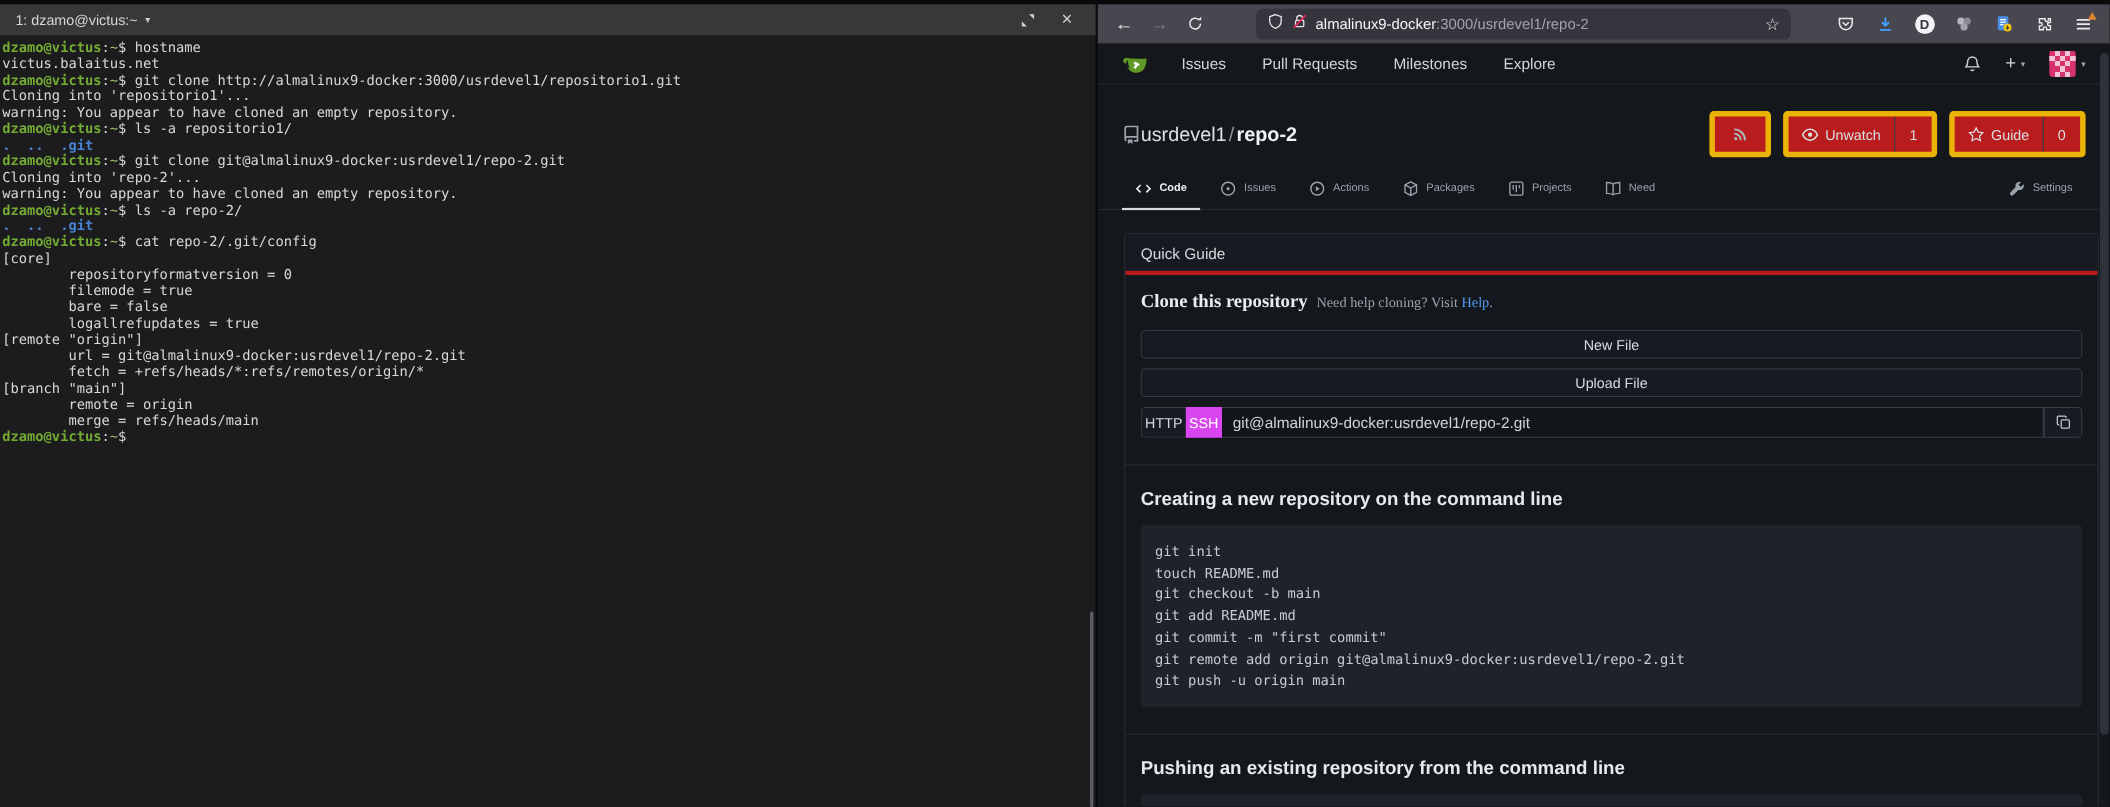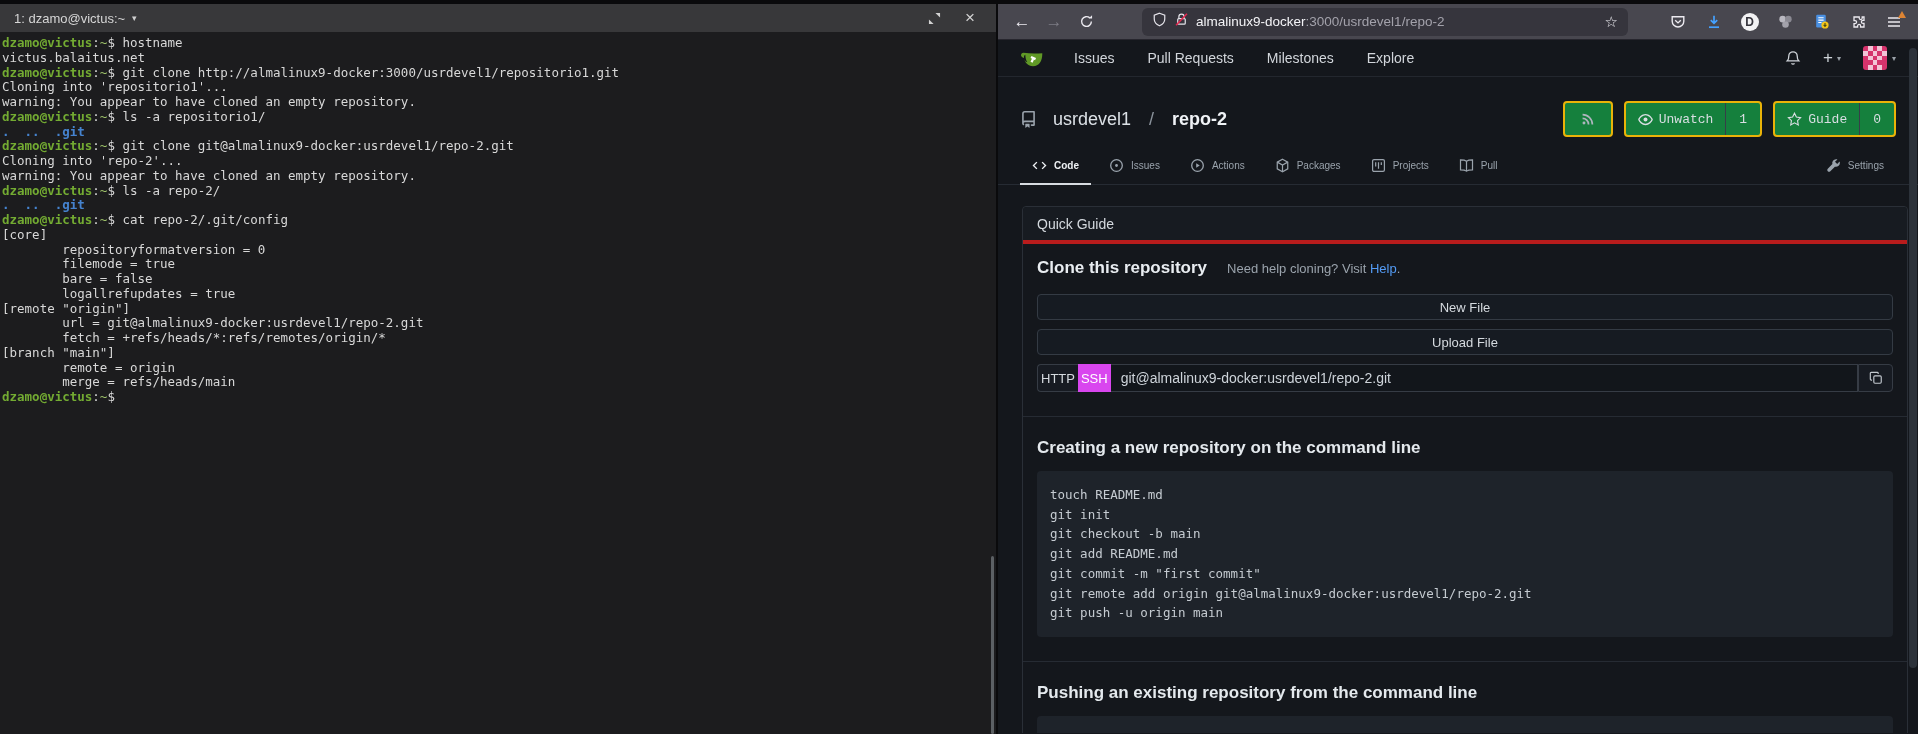--- a/index.html
+++ b/index.html
@@ -41,40 +41,40 @@
   .g-logo { width:26px; height:26px; margin-right:28px; }
   .g-navitem { color:#d2d6db; font-size:14px; margin-right:33px; cursor:pointer; }
   .g-nav-right { margin-left:auto; display:flex; align-items:center; gap:22px; }
   .g-bell { color:#cfd4d9; display:flex; align-items:center; }
   .g-plus { color:#cfd4d9; font-size:17px; display:flex; align-items:center; gap:4px; }
   .sm-caret { font-size:8px; color:#9aa1a8; }
   .g-avatar { display:flex; align-items:center; gap:5px; }
   .g-avatar svg { border-radius:3px; }
 
   .repo-header { display:flex; align-items:center; padding:24px 22px 0 22px; }
-  .repo-title { display:flex; align-items:center; gap:16px; font-size:18px; color:#dce1e6; }
+  .repo-title { display:flex; align-items:center; gap:0; font-size:18px; color:#dce1e6; }
   .repo-title .owner { font-weight:400; }
   .repo-title .slash { color:#8b939c; margin:0 2px; }
   .repo-title .name { font-weight:700; color:#f0f3f6; }
   .repo-actions { margin-left:auto; display:flex; gap:11px; }
-  .g-btn { display:flex; align-items:stretch; background:#15803d; border:2px solid #eab308; border-radius:4px; color:#d9dee3; font-size:13px; overflow:hidden;font-family:Liberation Mono, monospace; }
+  .g-btn { display:flex; align-items:stretch; background:#b91c1c; border:5px solid #eab308; border-radius:4px; color:#d9dee3; font-size:13px; overflow:hidden; }
   .g-btn .seg { display:flex; align-items:center; gap:6px; padding:0 12px; height:32px; }
   .g-btn .cnt { border-left:1px solid #373e48; padding:0 13px; display:flex; align-items:center; }
   .g-btn.icon-only .seg { padding:0 16px; }
 
   .g-tabs { display:flex; align-items:flex-end; padding:0 22px; margin-top:12px; border-bottom:1px solid #262b33; gap:6px; }
   .g-tab { display:flex; align-items:center; gap:7px; padding:9px 12px 10px 12px; font-size:10px; color:#9aa3ac; cursor:pointer; border-bottom:2px solid transparent; margin-bottom:-1px; }
   .g-tab.active { color:#eef1f4; font-weight:700; border-bottom-color:#d7dbe0; }
   .g-tab svg { flex:0 0 auto; }
   .tab-settings { margin-left:auto; }
 
   .g-card { margin:21px 10px 0 24px; border:1px solid #2a2f37; border-radius:4px; }
   .card-header { height:37px; display:flex; align-items:center; padding:0 14px; background:#171b21; border-bottom:4px solid #b91c1c; color:#d4d9de; font-size:14px; border-radius:4px 4px 0 0; }
   .card-body { padding:14px; }
-  .clone-head { display:flex; align-items:baseline; gap:20px; margin-bottom:16px; }
+  .clone-head { display:flex; align-items:baseline; gap:8px; margin-bottom:16px;font-family:Liberation Serif, serif; }
   .clone-head h2 { font-size:17px; font-weight:700; color:#e9edf1; }
   .clone-note { font-size:13px; color:#9aa3ac; }
   .clone-note a { color:#539bf5; text-decoration:none; }
   .wide-btn { width:100%; height:26px; margin-bottom:9px; background:#161b22; border:1px solid #343b44; border-radius:4px; color:#d5dadf; font-size:13px; display:flex; align-items:center; justify-content:center; cursor:pointer; }
   .clone-bar { display:flex; margin-top:6px; height:28px; }
   .proto-btn { padding:0 3px; font-size:13px; display:flex; align-items:center; cursor:pointer; }
   .proto-http { background:#171b22; border:1px solid #363c45; border-right:none; border-radius:4px 0 0 4px; color:#d5dadf; }
   .proto-ssh { background:#d946ef; color:#ffffff; }
   .clone-input { flex:1; background:#12161b; border:1px solid #363c45; border-left:none; color:#ced4da; font-size:14px; padding:0 10px; font-family:"Liberation Sans",sans-serif; outline:none; }
   .copy-btn { width:35px; background:#171b22; border:1px solid #363c45; border-left:1px solid #363c45; border-radius:0 4px 4px 0; display:flex; align-items:center; justify-content:center; color:#c3c9cf; cursor:pointer; }
@@ -296,21 +296,21 @@
             <rect x="1.7" y="1.7" width="12.6" height="12.6" rx="1.5"></rect>
             <path d="M5 4.5v4.6M8 4.5v7M11 4.5v3"></path>
           </svg>
         <span>Projects</span>
       </div>
       <div class="g-tab">
         <svg width="15" height="15" viewBox="0 0 16 16" fill="none" stroke="#9aa3ac" stroke-width="1.3">
             <path d="M8 3.4C6.5 2.2 4.6 2 1.6 2v10.6c3 0 4.9.2 6.4 1.4 1.5-1.2 3.4-1.4 6.4-1.4V2c-3 0-4.9.2-6.4 1.4z"></path>
             <path d="M8 3.4V14"></path>
           </svg>
-        <span>Pull</span>
+        <span>Need</span>
       </div>
       <div class="g-tab tab-settings">
         <svg width="15" height="15" viewBox="0 0 16 16" fill="#9aa3ac">
             <path d="M10.7 1.2a4.1 4.1 0 0 0-3.9 5.3L1.9 11.4a1.9 1.9 0 1 0 2.7 2.7l4.9-4.9a4.1 4.1 0 0 0 5.3-3.9c0-.5-.1-1-.3-1.5L11.9 6.4 9.6 4.1l2.6-2.6c-.5-.2-1-.3-1.5-.3z"></path>
           </svg>
         <span>Settings</span>
       </div>
     </div>
 
     <div class="g-card">
@@ -328,21 +328,21 @@
           <input class="clone-input" readonly="" value="git@almalinux9-docker:usrdevel1/repo-2.git" style="">
           <span class="copy-btn">
             <svg width="14" height="14" viewBox="0 0 16 16" fill="none" stroke="#c3c9cf" stroke-width="1.3">
                 <rect x="5.5" y="5.5" width="8.5" height="8.5" rx="1.3"></rect>
                 <path d="M3.5 10.5h-1a1 1 0 0 1-1-1v-7a1 1 0 0 1 1-1h7a1 1 0 0 1 1 1v1"></path>
               </svg>
           </span>
         </div>
         <hr class="g-divider">
         <div class="sect-head">Creating a new repository on the command line</div>
-        <div class="codeblock"><div>touch README.md</div><div>git init</div><div>git checkout -b main</div><div>git add README.md</div><div>git commit -m "first commit"</div><div>git remote add origin git@almalinux9-docker:usrdevel1/repo-2.git</div><div>git push -u origin main</div></div>
+        <div class="codeblock"><div>git init</div><div>touch README.md</div><div>git checkout -b main</div><div>git add README.md</div><div>git commit -m "first commit"</div><div>git remote add origin git@almalinux9-docker:usrdevel1/repo-2.git</div><div>git push -u origin main</div></div>
         <hr class="g-divider">
         <div class="sect-head">Pushing an existing repository from the command line</div>
         <div class="codeblock stub"></div>
       </div>
     </div>
 
     <div class="page-scroll"></div>
   </div>
 </div>
 

